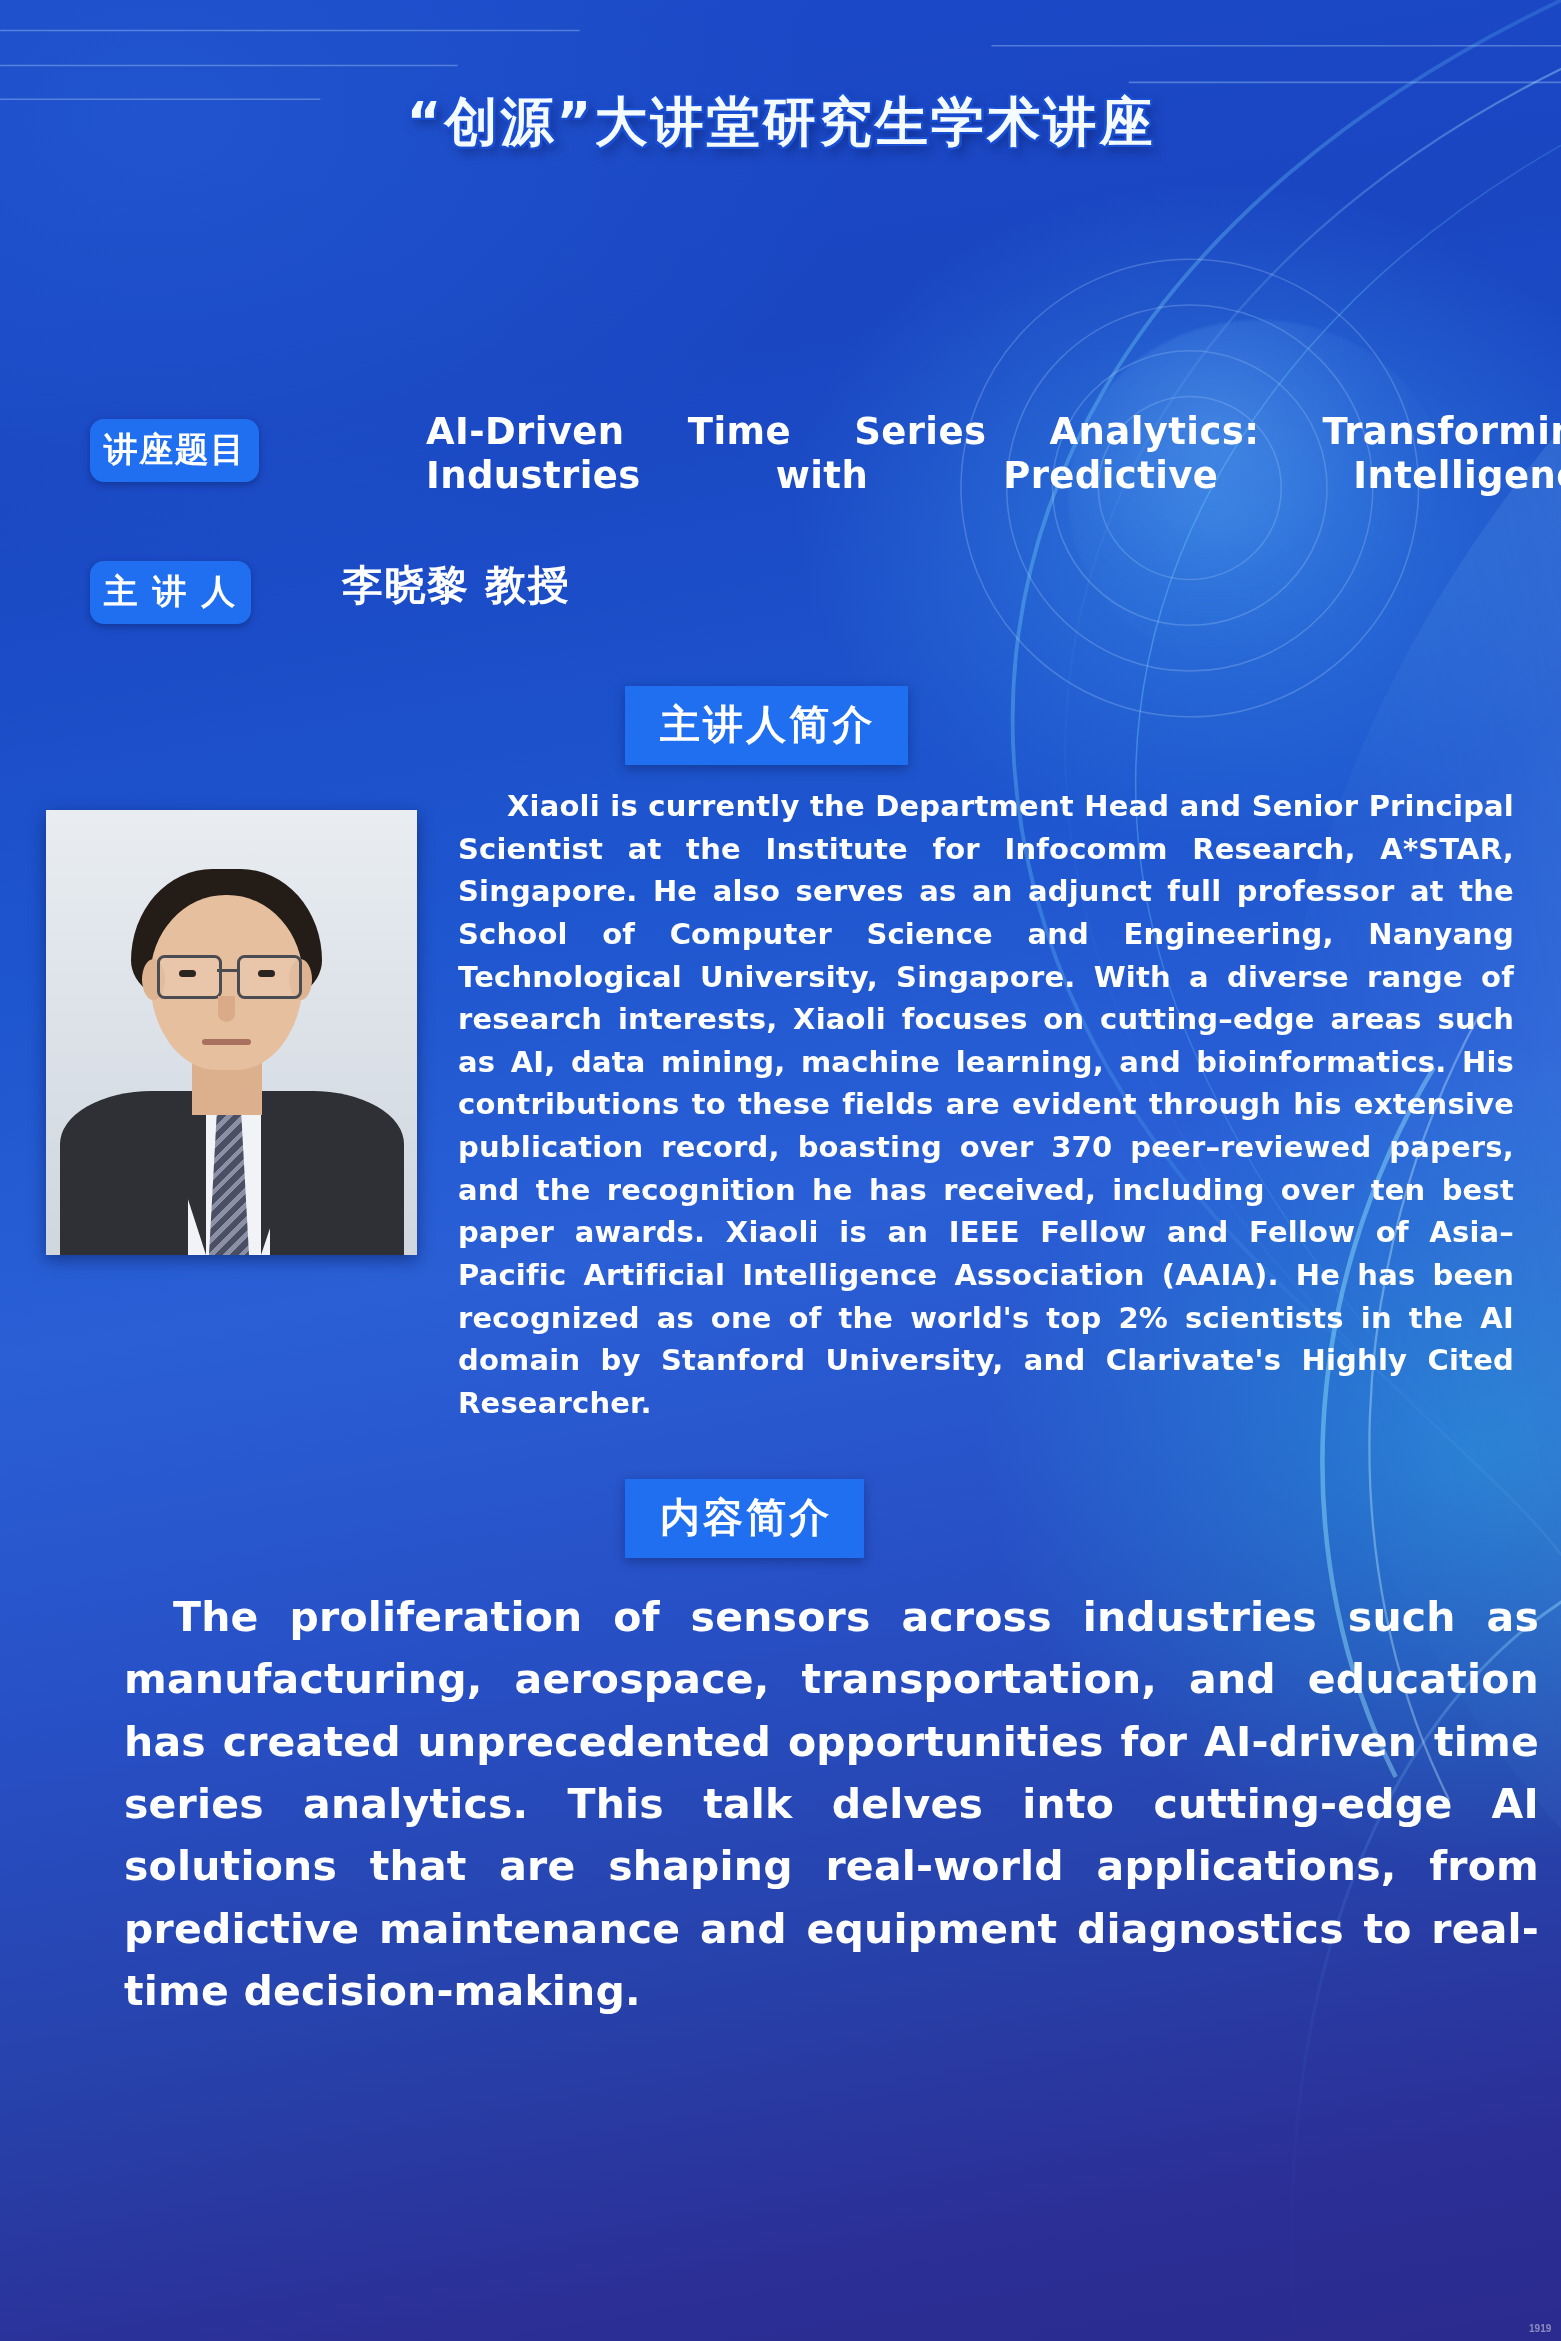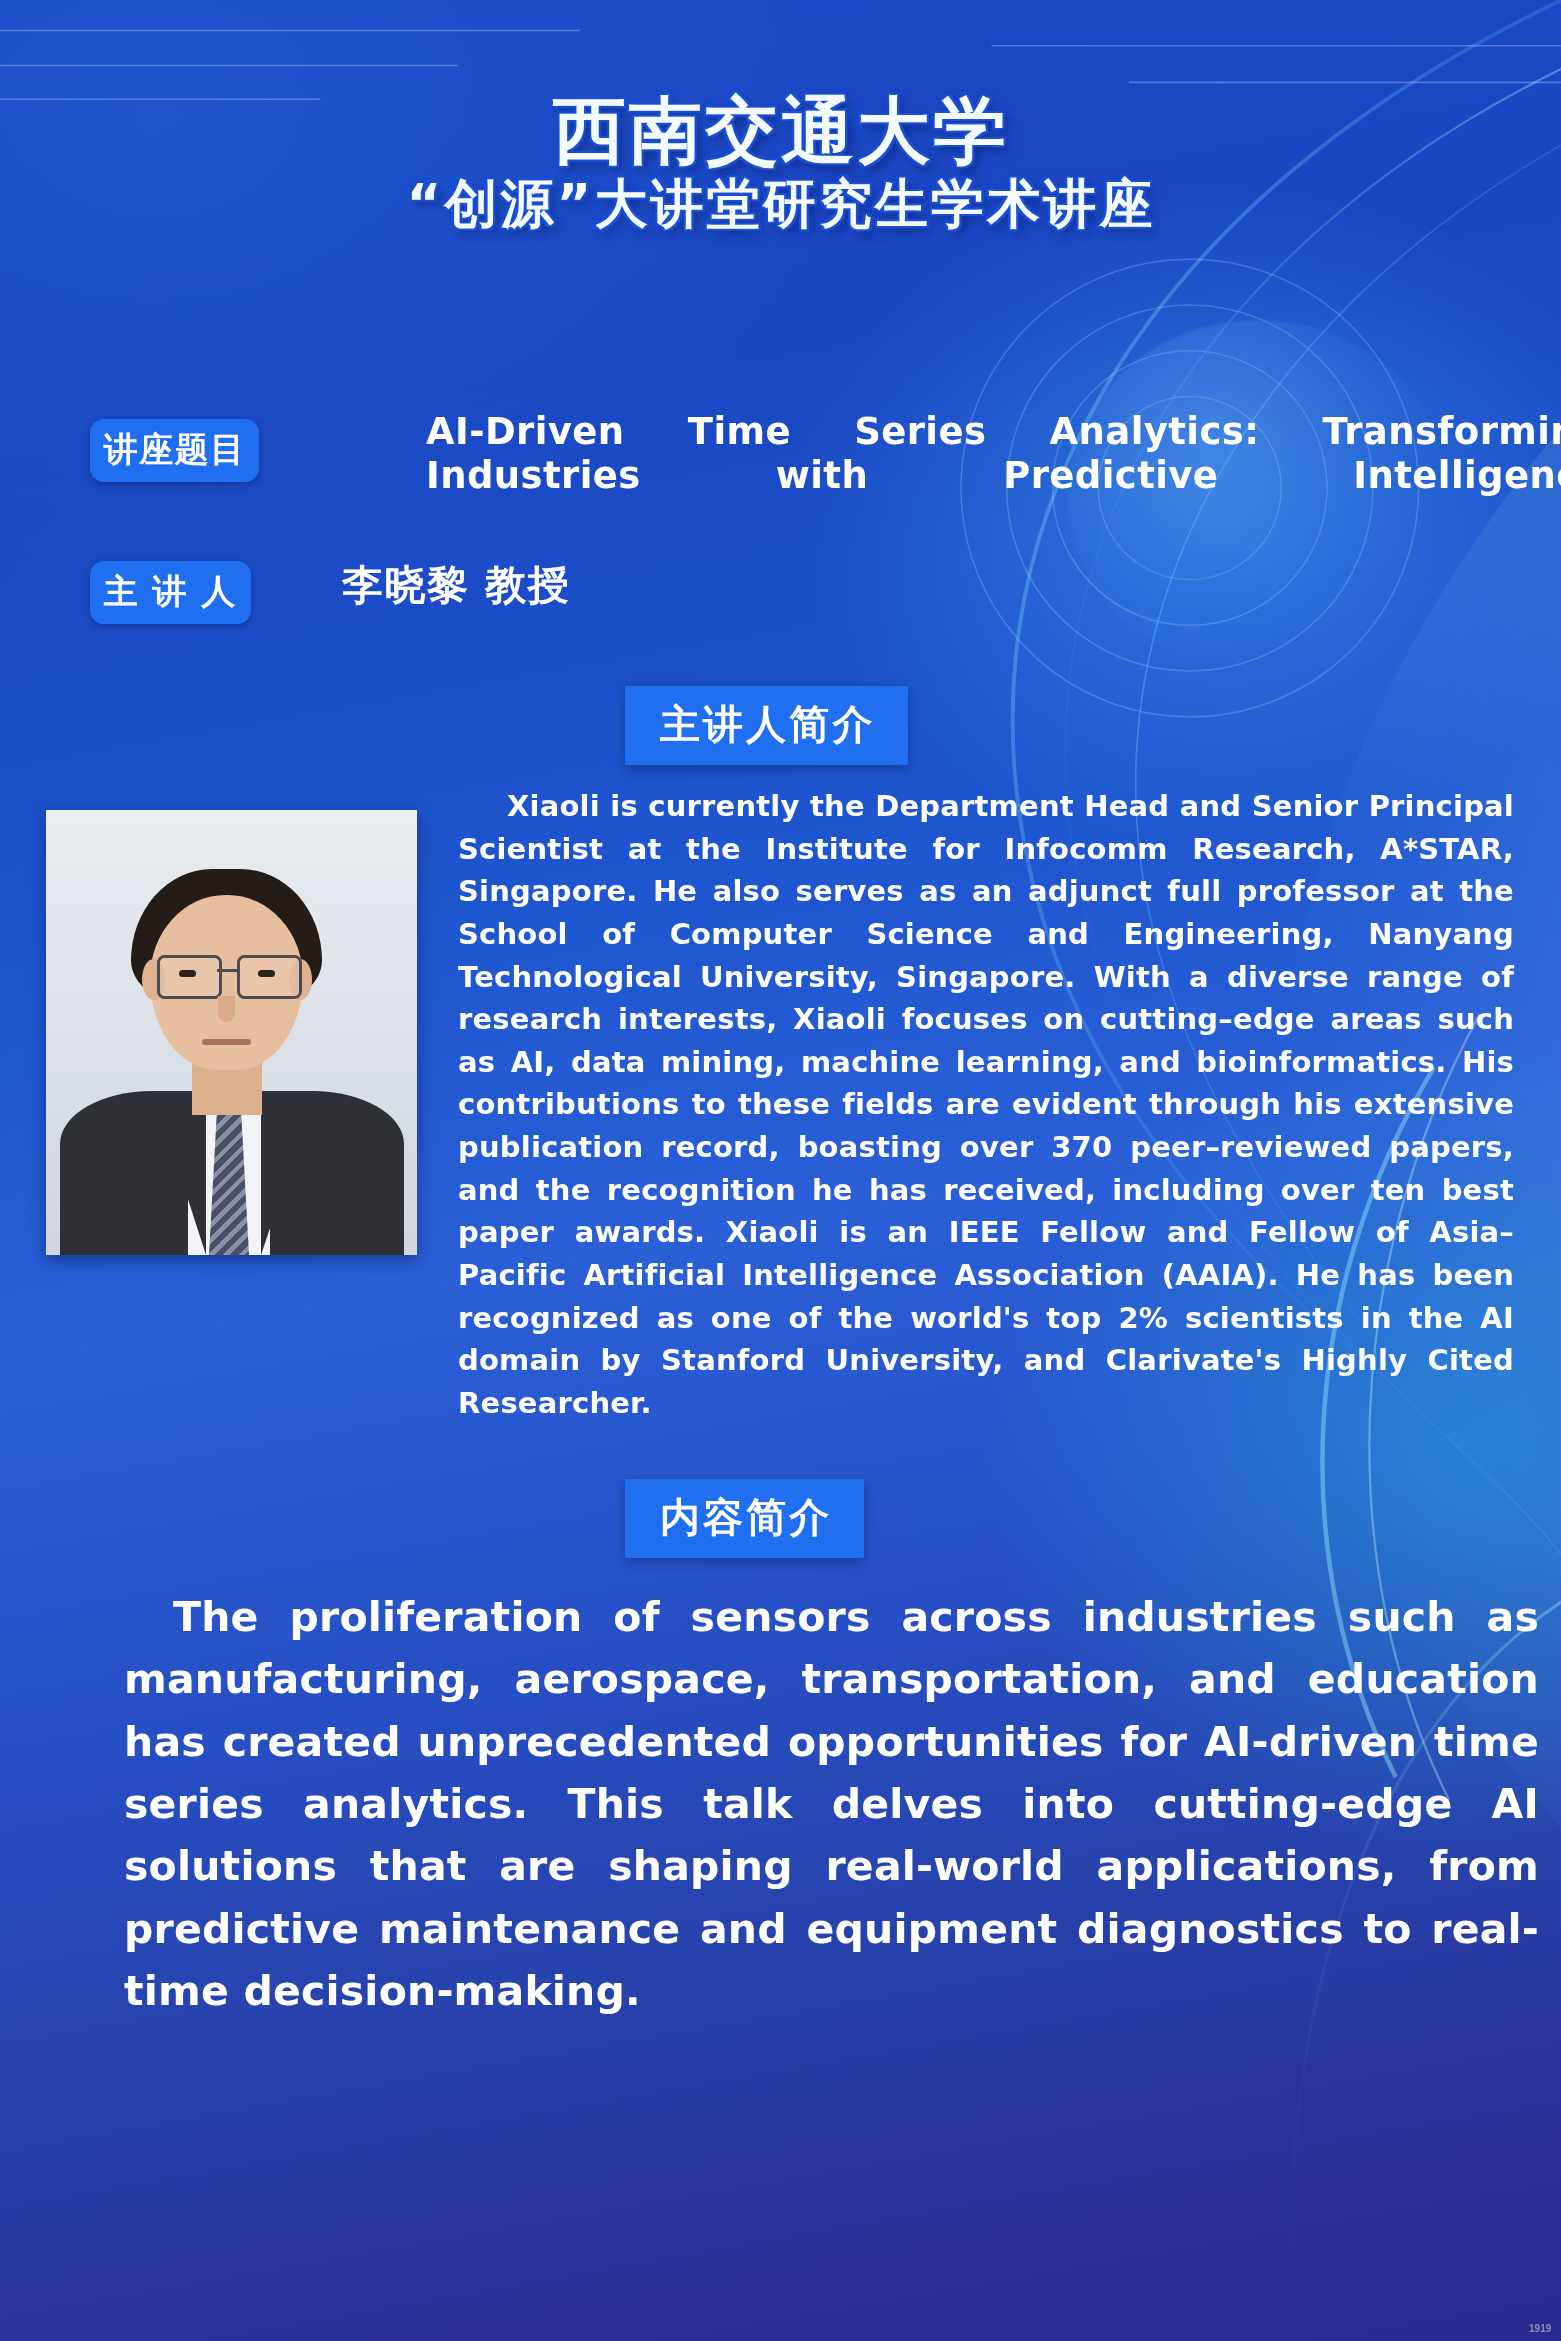--- a/index.html
+++ b/index.html
@@ -308,21 +308,20 @@
     <g opacity="0.22" stroke="#cfe9ff" fill="none" stroke-width="2">
       <circle cx="1560" cy="640" r="120"></circle>
       <circle cx="1560" cy="640" r="180"></circle>
       <circle cx="1560" cy="640" r="240"></circle>
       <circle cx="1560" cy="640" r="300"></circle>
     </g>
   </svg>
   <div class="glowball"></div>
 
   <div class="title-wrap">
-    <div class="title-line l1">西南交通大学</div>
     <div class="title-line l2">“创源”大讲堂研究生学术讲座</div>
   </div>
 
   <div class="topic-row">
     <div class="topic-chip-holder">
       <span class="chip">讲座题目</span>
     </div>
     <div class="topic-text">AI-Driven Time Series Analytics: Transforming Industries with Predictive Intelligence</div>
   </div>
 

